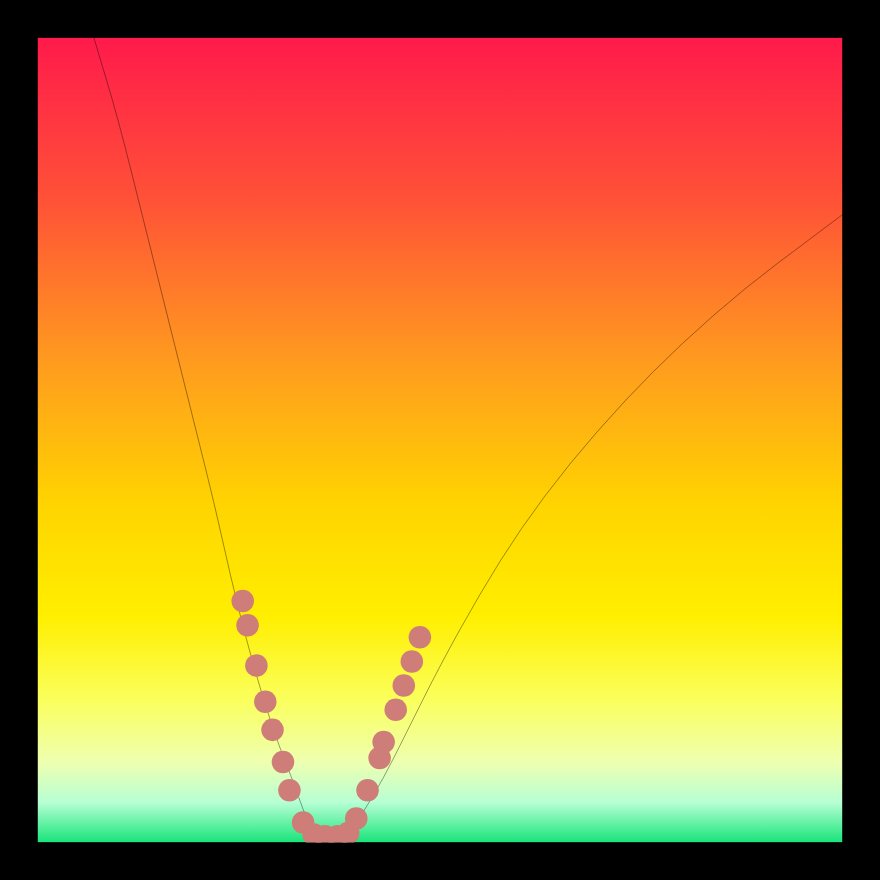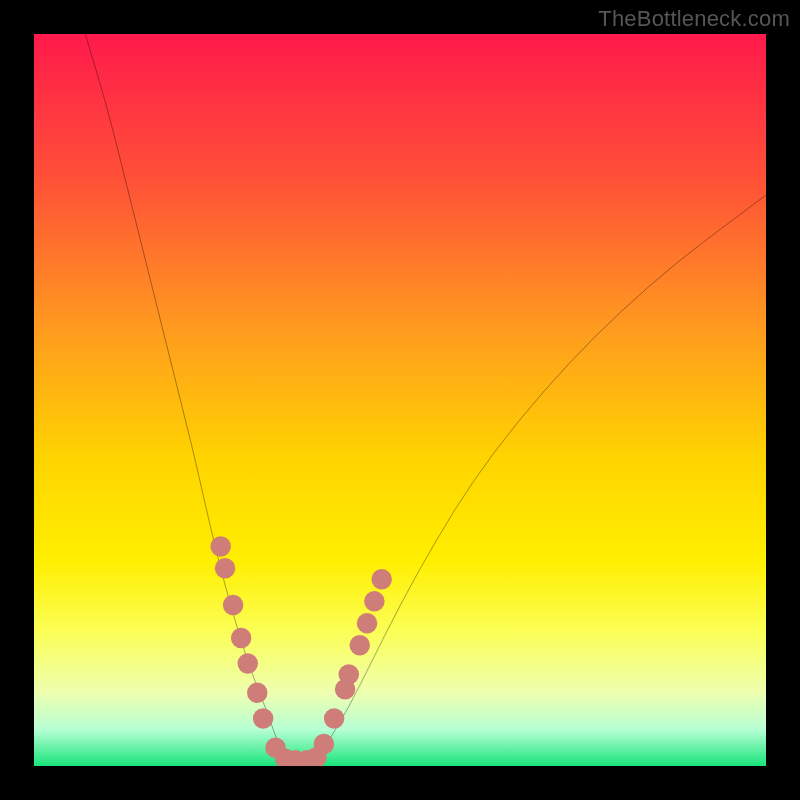--- a/index.html
+++ b/index.html
@@ -81,14 +81,13 @@
           <circle cx="41" cy="93.5" r="1.4" fill="#cf7d78"></circle>
           <circle cx="42.5" cy="89.5" r="1.4" fill="#cf7d78"></circle>
           <circle cx="43" cy="87.5" r="1.4" fill="#cf7d78"></circle>
           <circle cx="44.5" cy="83.5" r="1.4" fill="#cf7d78"></circle>
           <circle cx="45.5" cy="80.5" r="1.4" fill="#cf7d78"></circle>
           <circle cx="46.5" cy="77.5" r="1.4" fill="#cf7d78"></circle>
           <circle cx="47.5" cy="74.5" r="1.4" fill="#cf7d78"></circle>
         </g>
     </svg>
   </div>
-  <div class="watermark">TheBottleneck.com</div>
 </div>
 
 </body></html>

